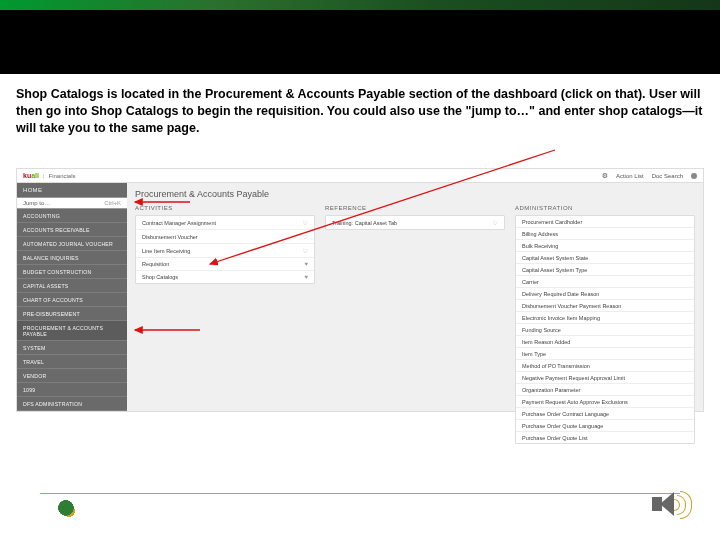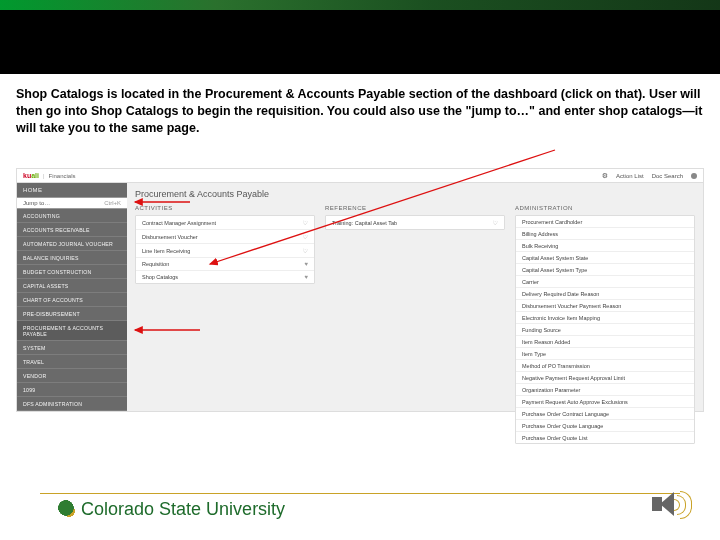--- a/index.html
+++ b/index.html
@@ -369,23 +369,20 @@
     <line x1="555" y1="150" x2="210" y2="264" stroke="#d11" stroke-width="1.3" marker-end="url(#ah)"></line>
 
     <line x1="190" y1="202" x2="135" y2="202" stroke="#d11" stroke-width="1.3" marker-end="url(#ah)"></line>
 
     <line x1="200" y1="330" x2="135" y2="330" stroke="#d11" stroke-width="1.3" marker-end="url(#ah)"></line>
   </svg>
 
   <div class="footer-rule"></div>
   <div class="footer-logo">
     <span class="ram"></span>
-    <span>
-      <span class="csu-c">Colorado</span> <span class="csu-s">State</span> <span class="csu-u">University</span>
-    </span>
   </div>
   <div class="speaker">
     <div class="body"></div>
       <div class="cone"></div>
     <div class="wave w1"></div>
       <div class="wave w2"></div>
       <div class="wave w3"></div>
   </div>
 </div>
 

